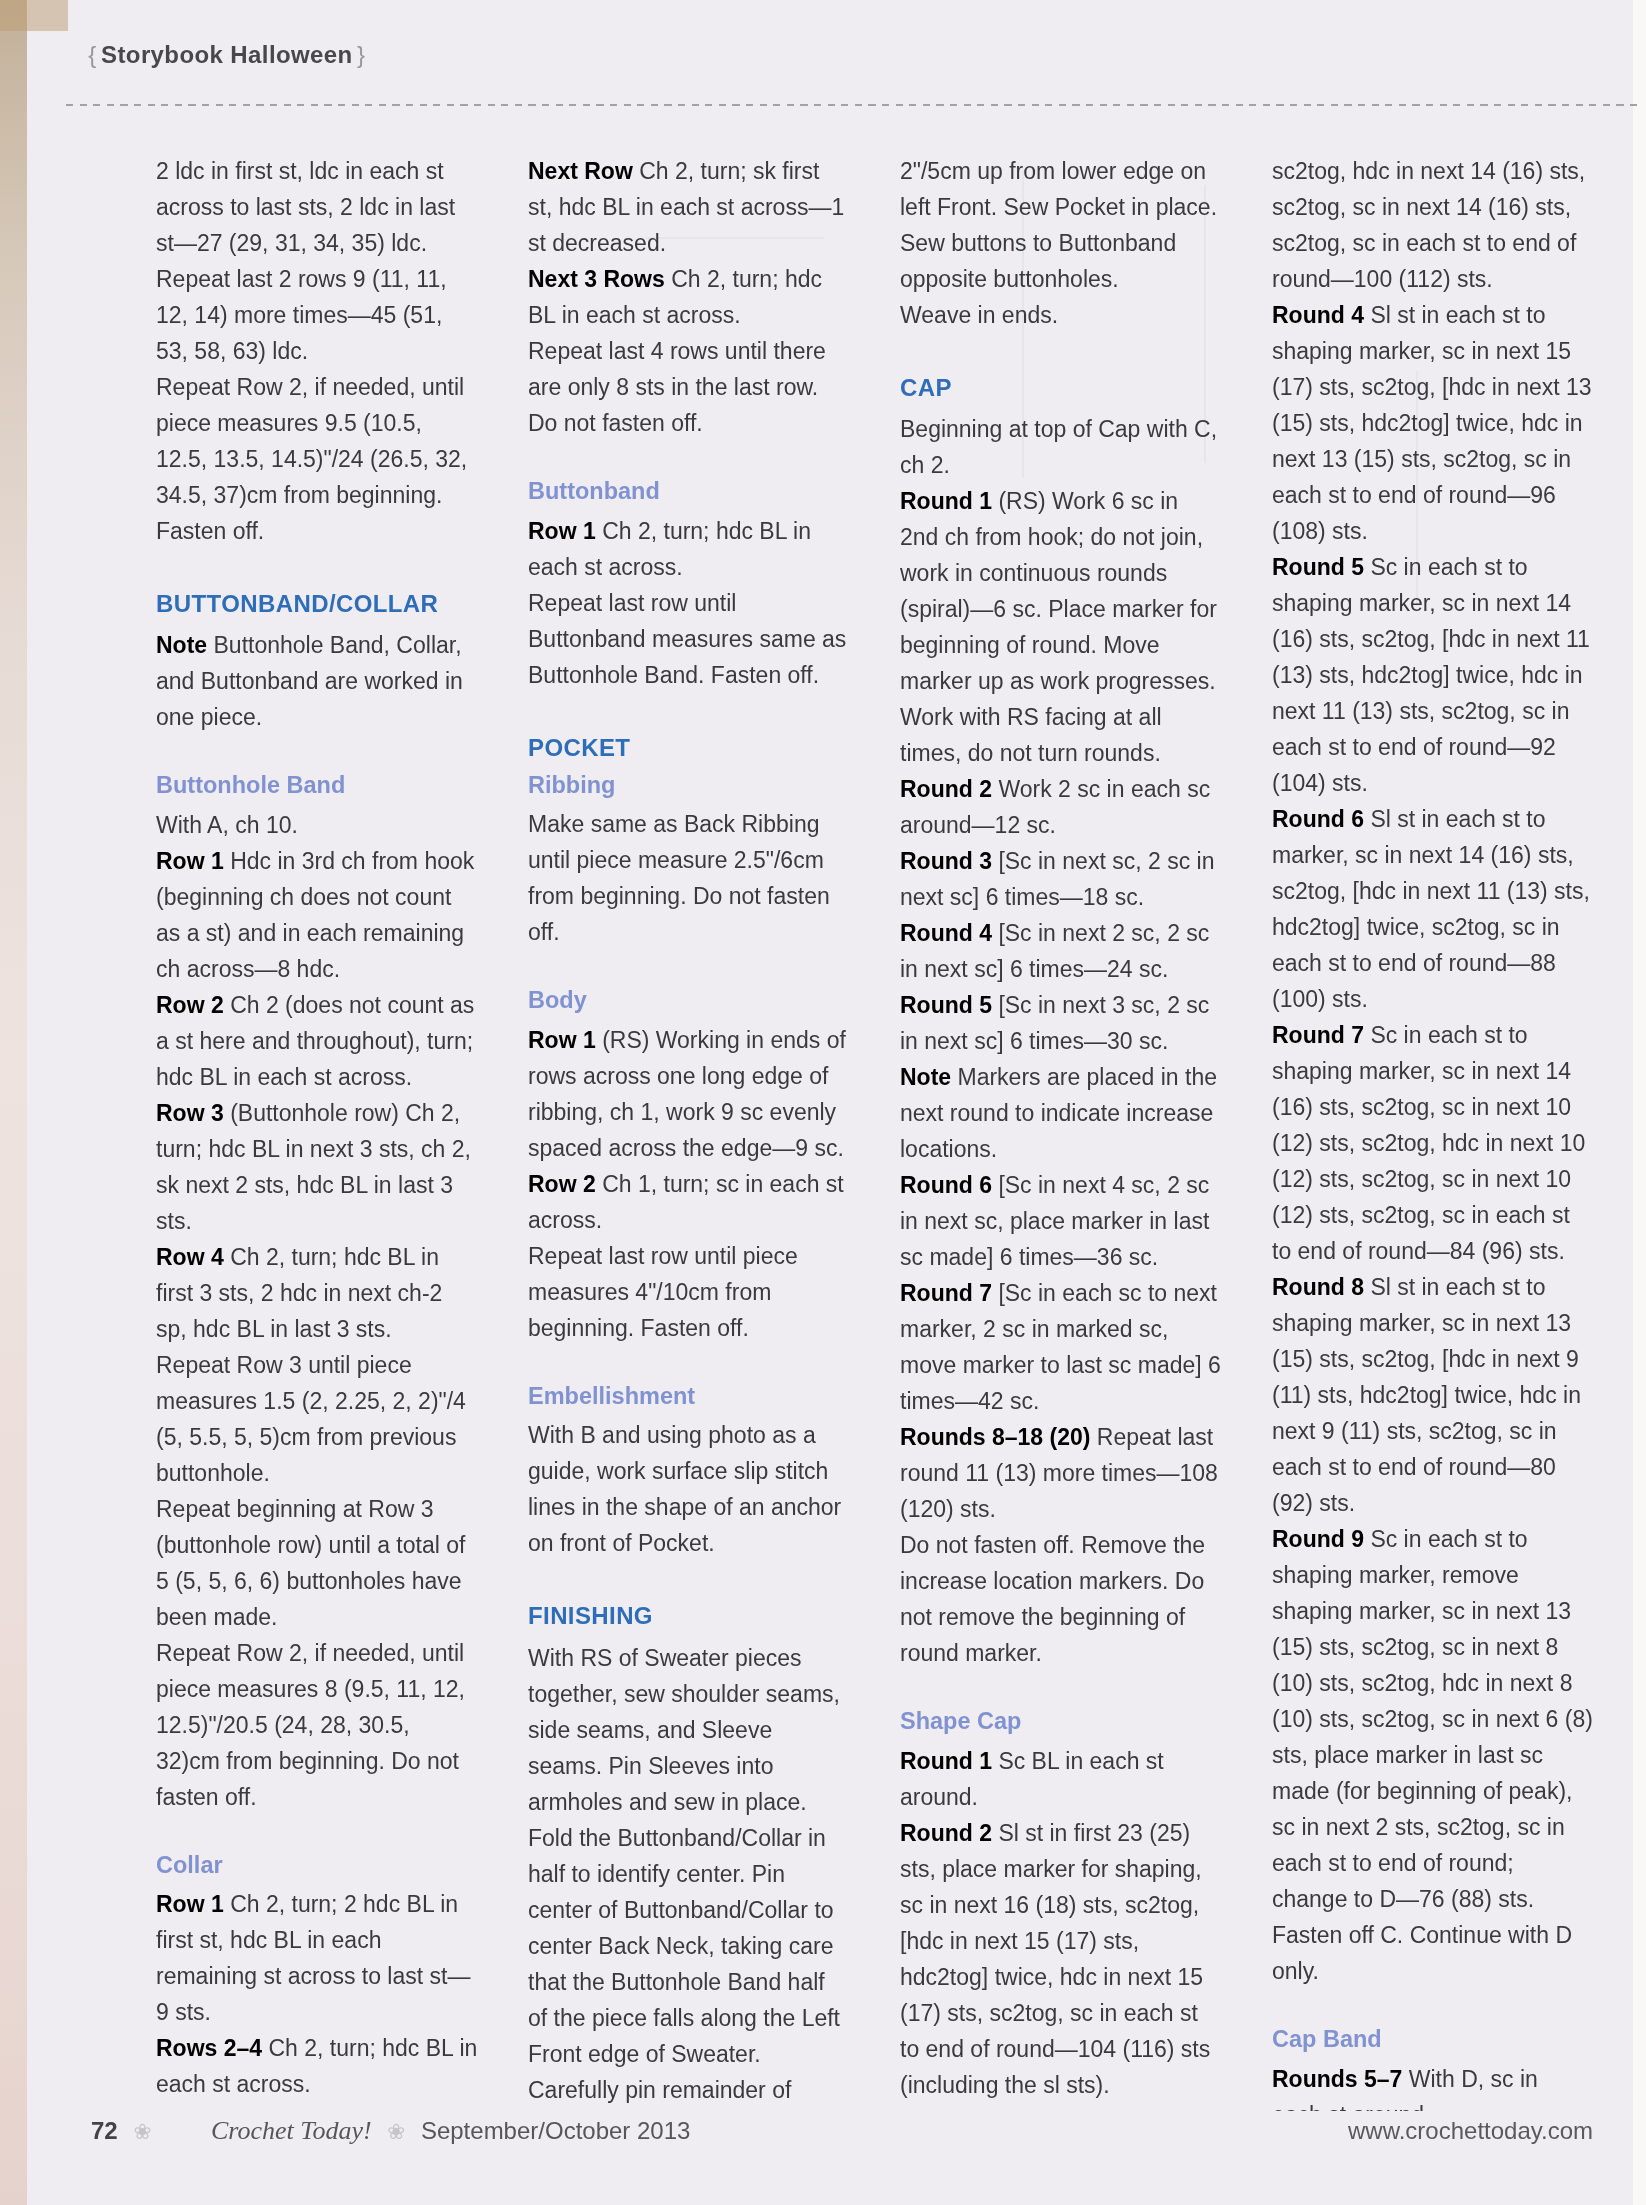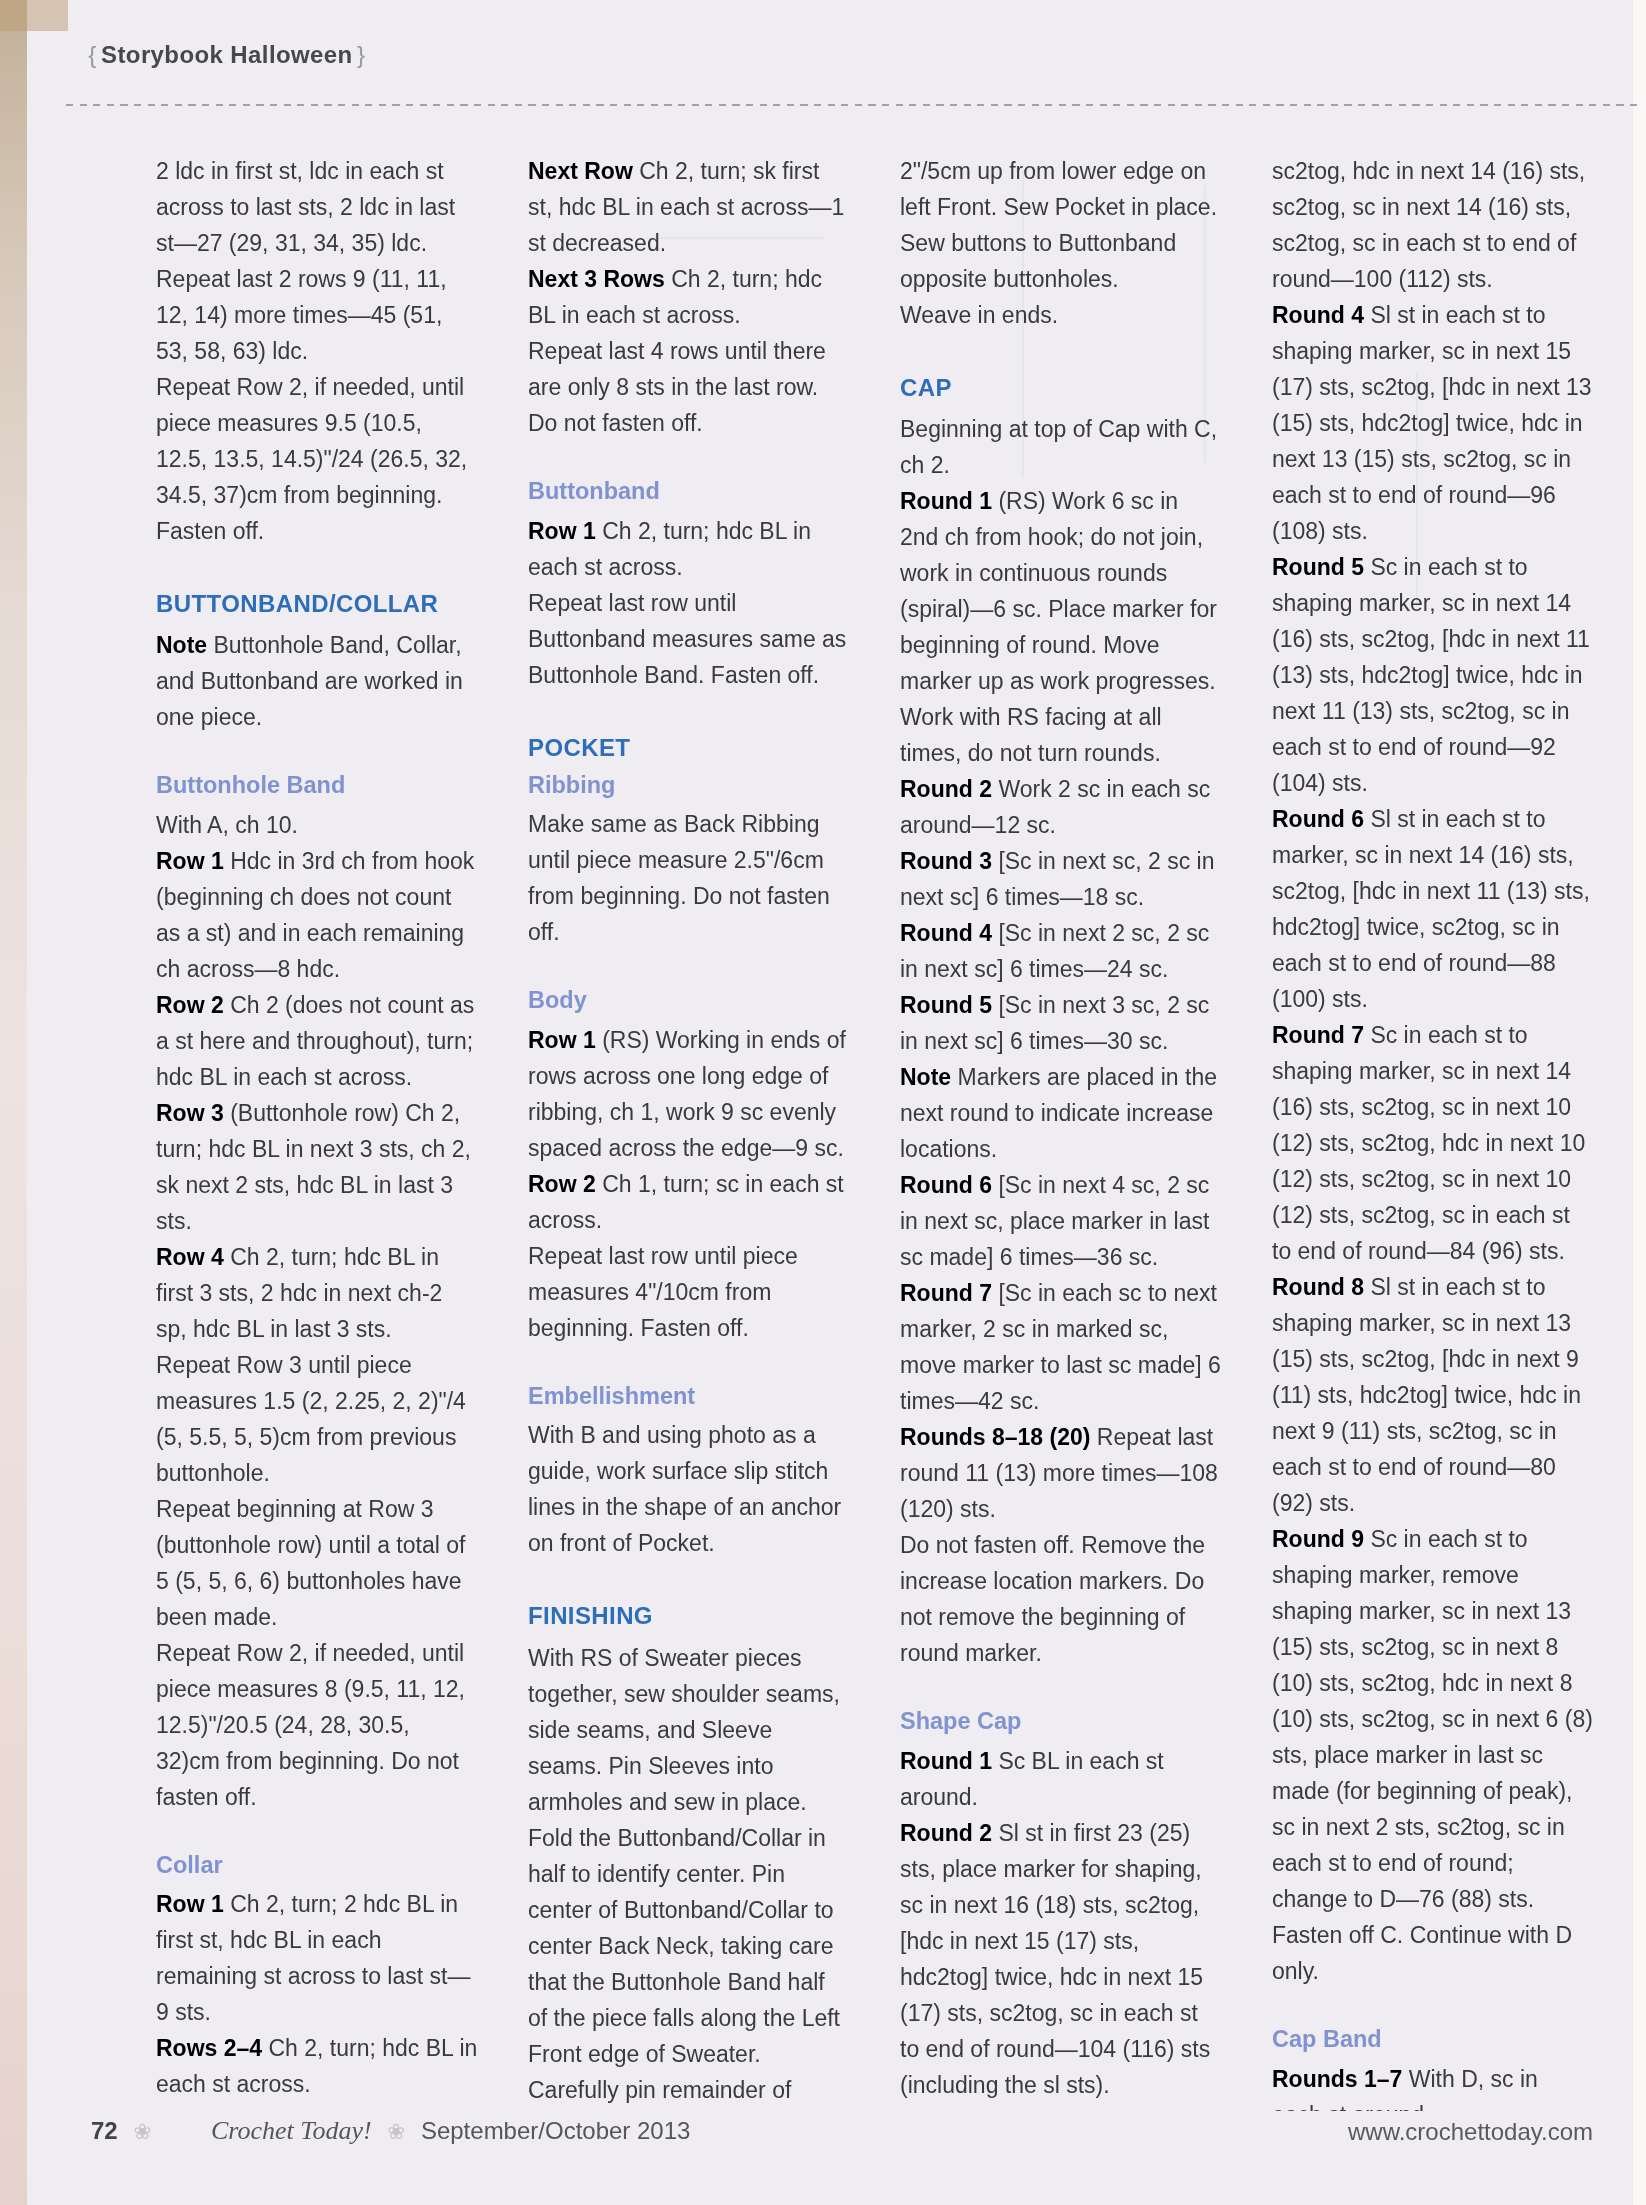--- a/index.html
+++ b/index.html
@@ -54,21 +54,21 @@
     letter-spacing:0.4px;line-height:28.5px;margin:41px 0 8.6px 0;
   }
   .h2{
     font-size:23.5px;font-weight:bold;color:#8092cf;
     line-height:28.5px;margin:36px 0 7.1px 0;
   }
   .h1 + .h2{margin-top:4.3px;}
   
   .pagefoot{
     position:absolute;left:91px;right:54px;top:2116px;
-    display:flex;justify-content:space-between;align-items:flex-end;
+    display:flex;justify-content:space-between;align-items:center;
     font-size:24px;color:#58585c;
   }
   .foot-left{display:flex;align-items:baseline;gap:15.7px;}
   .pageno{font-weight:bold;color:#434346;}
   .floret{color:#c6c3ca;font-size:21.4px;}
   .mag{font-style:italic;font-family:"Liberation Serif","DejaVu Serif",serif;font-size:26px;color:#56565a;margin-left:44px;}
   .issue{color:#56565a;}
   .site{color:#5a5a5e;}
 </style>
 </head>
@@ -150,21 +150,21 @@
       </div>
       <div class="col">
         <p class="para">sc2tog, hdc in next 14 (16) sts, sc2tog, sc in next 14 (16) sts, sc2tog, sc in each st to end of round—100 (112) sts.</p>
         <p class="para"><strong>Round 4 </strong>Sl st in each st to shaping marker, sc in next 15 (17) sts, sc2tog, [hdc in next 13 (15) sts, hdc2tog] twice, hdc in next 13 (15) sts, sc2tog, sc in each st to end of round—96 (108) sts.</p>
         <p class="para"><strong>Round 5 </strong>Sc in each st to shaping marker, sc in next 14 (16) sts, sc2tog, [hdc in next 11 (13) sts, hdc2tog] twice, hdc in next 11 (13) sts, sc2tog, sc in each st to end of round—92 (104) sts.</p>
         <p class="para"><strong>Round 6 </strong>Sl st in each st to marker, sc in next 14 (16) sts, sc2tog, [hdc in next 11 (13) sts, hdc2tog] twice, sc2tog, sc in each st to end of round—88 (100) sts.</p>
         <p class="para"><strong>Round 7 </strong>Sc in each st to shaping marker, sc in next 14 (16) sts, sc2tog, sc in next 10 (12) sts, sc2tog, hdc in next 10 (12) sts, sc2tog, sc in next 10 (12) sts, sc2tog, sc in each st to end of round—84 (96) sts.</p>
         <p class="para"><strong>Round 8 </strong>Sl st in each st to shaping marker, sc in next 13 (15) sts, sc2tog, [hdc in next 9 (11) sts, hdc2tog] twice, hdc in next 9 (11) sts, sc2tog, sc in each st to end of round—80 (92) sts.</p>
         <p class="para"><strong>Round 9 </strong>Sc in each st to shaping marker, remove shaping marker, sc in next 13 (15) sts, sc2tog, sc in next 8 (10) sts, sc2tog, hdc in next 8 (10) sts, sc2tog, sc in next 6 (8) sts, place marker in last sc made (for beginning of peak), sc in next 2 sts, sc2tog, sc in each st to end of round; change to D—76 (88) sts. Fasten off C. Continue with D only.</p>
         <div class="h2">Cap Band</div>
-        <p class="para"><strong>Rounds 1–7 </strong>With D, sc in each st around.</p>
+        <p class="para"><strong>Rounds 5–7 </strong>With D, sc in each st around.</p>
       </div>
     </main>
 
   <footer class="pagefoot">
     <div class="foot-left">
       <span class="pageno">72</span>
       <span class="floret">❀</span>
       <span class="mag">Crochet Today!</span>
       <span class="floret">❀</span>
       <span class="issue">September/October 2013</span>

